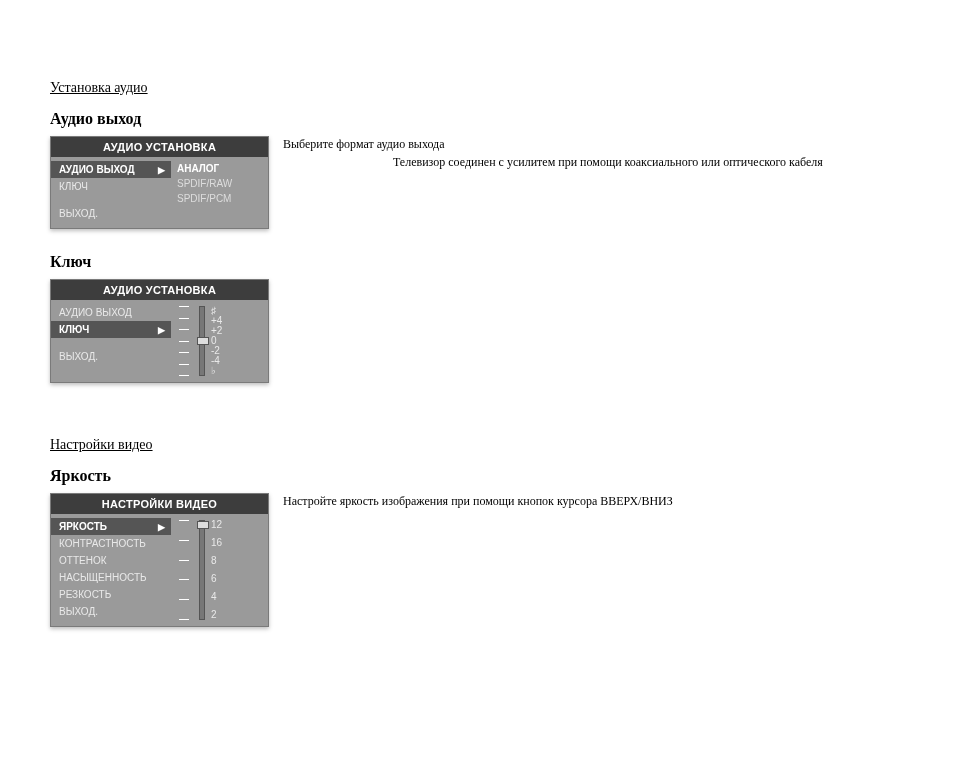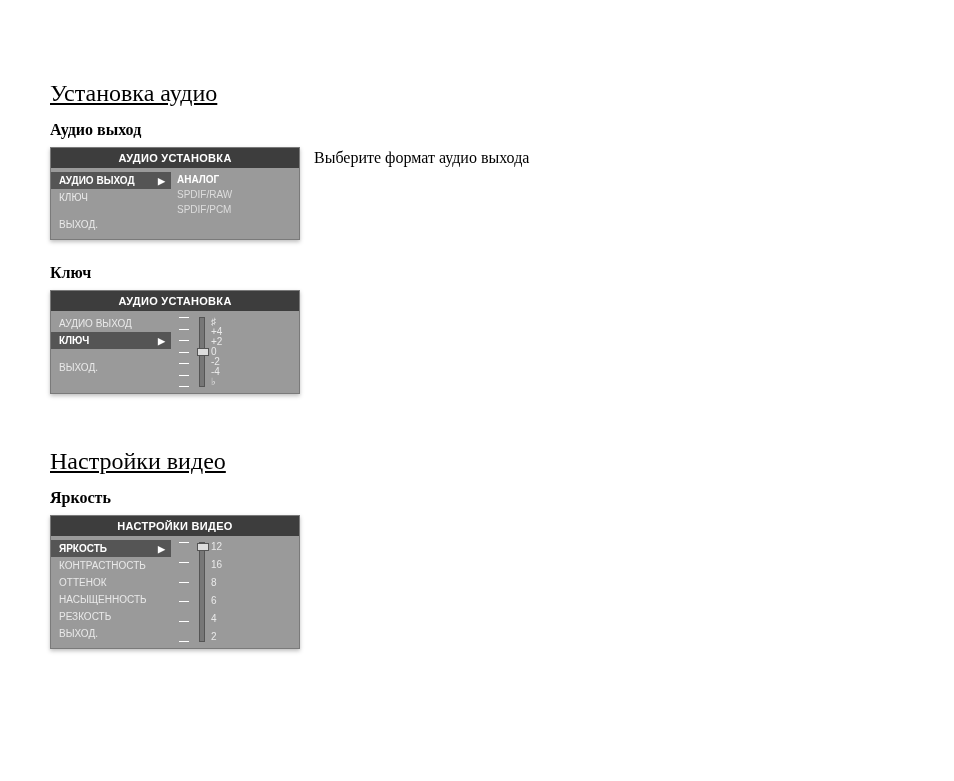--- a/index.html
+++ b/index.html
@@ -9,42 +9,42 @@
     font-family: "Times New Roman", Times, serif;
     font-size: 16px;
     color: #000;
     width: 954px;
   }
   .page {
     padding: 80px 50px 40px 50px;
     box-sizing: border-box;
   }
   .section-title {
-    font-size: 24px;
+    font-size: 14px;
     text-decoration: underline;
     margin: 0 0 14px 0;
   }
   .sub-title {
     font-weight: bold;
     font-size: 16px;
     margin: 0 0 8px 0;
   }
   .row {
     display: flex;
     align-items: flex-start;
     margin-bottom: 24px;
   }
   .left-col {
-    width: 250px;
+    width: 219px;
     flex-shrink: 0;
     margin-right: 14px;
   }
   .right-col {
     flex: 1;
-    font-size: 16px;
+    font-size: 12px;
     line-height: 1.35;
   }
   .right-col p {
     margin: 0 0 2px 0;
   }
   .bold { font-weight: bold; }
 
   
   .osd {
     border: 1px solid #7a7a7a;
@@ -183,20 +183,21 @@
             <div class="osd-val selval">АНАЛОГ</div>
             <div class="osd-val">SPDIF/RAW</div>
             <div class="osd-val">SPDIF/PCM</div>
           </div>
         </div>
       </div>
     </div>
 
     <div class="right-col">
       <p>Выберите формат аудио выхода</p>
+      <p><span class="indent"></span><span>Телевизор соединен с усилитем при помощи коаксиального или оптического кабеля</span></p>
     </div>
   </div>
 
   <div class="sub-title">Ключ</div>
 
   <div class="row">
     <div class="left-col">
       <div class="osd">
         <div class="osd-header">АУДИО УСТАНОВКА</div>
         <div class="osd-body">
@@ -279,15 +280,18 @@
               <span>16</span>
               <span>8</span>
               <span>6</span>
               <span>4</span>
               <span>2</span>
             </div>
           </div>
         </div>
       </div>
     </div>
+    <div class="right-col" style="text-align:justify;">
+      <p>Настройте яркость изображения при помощи кнопок курсора ВВЕРХ/ВНИЗ</p>
+    </div>
   </div>
 
 </div>
 
 </body></html>

